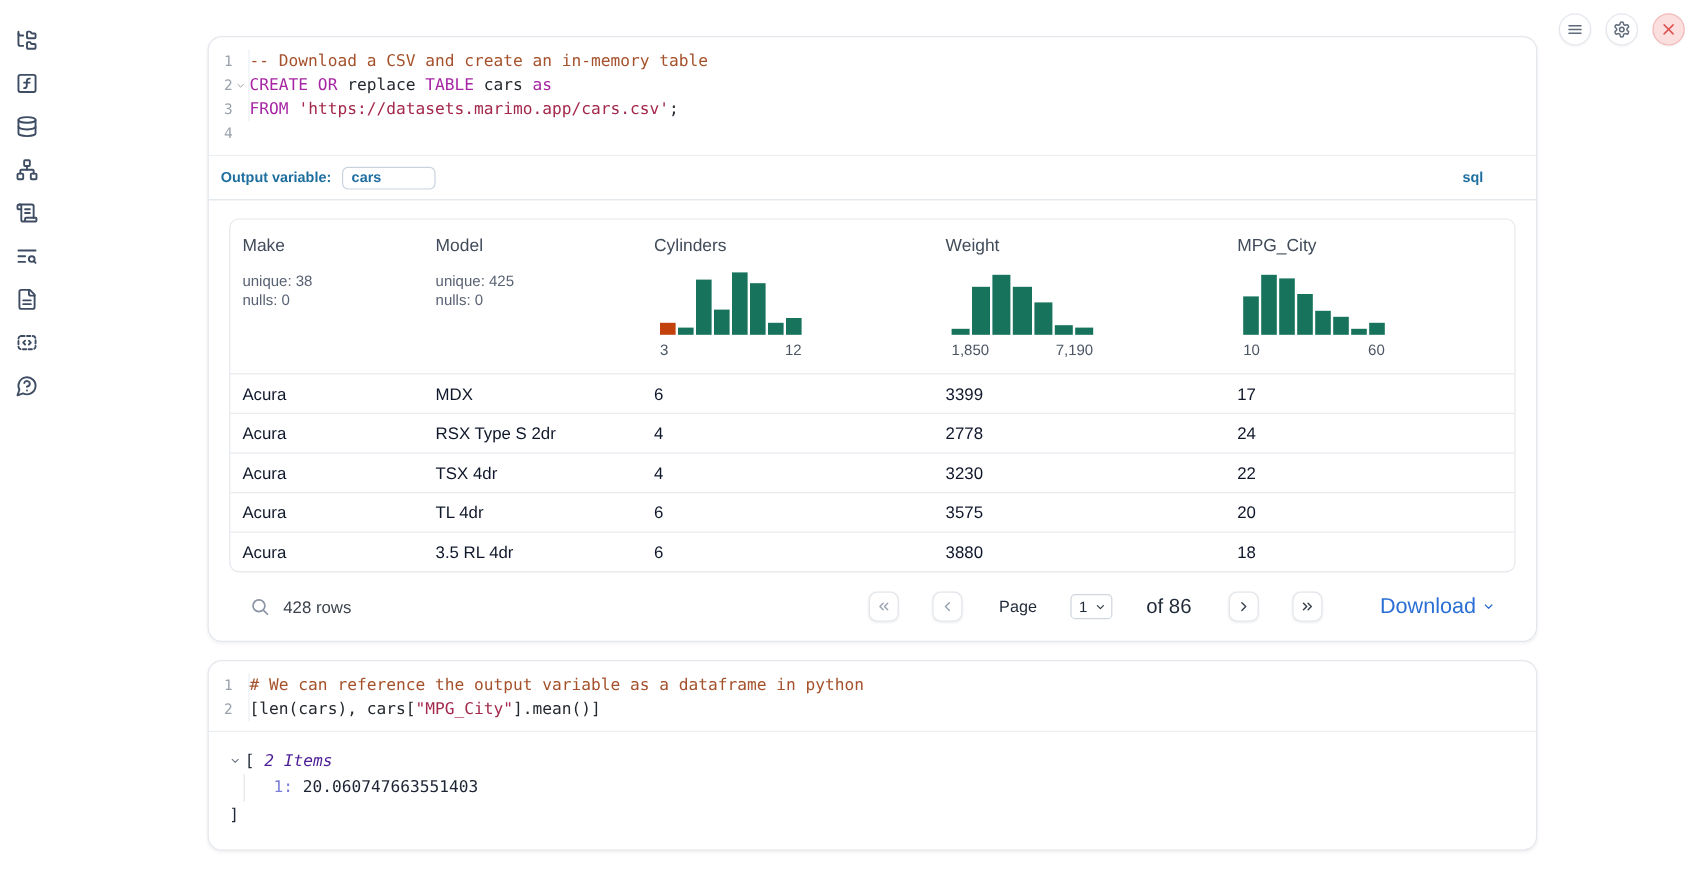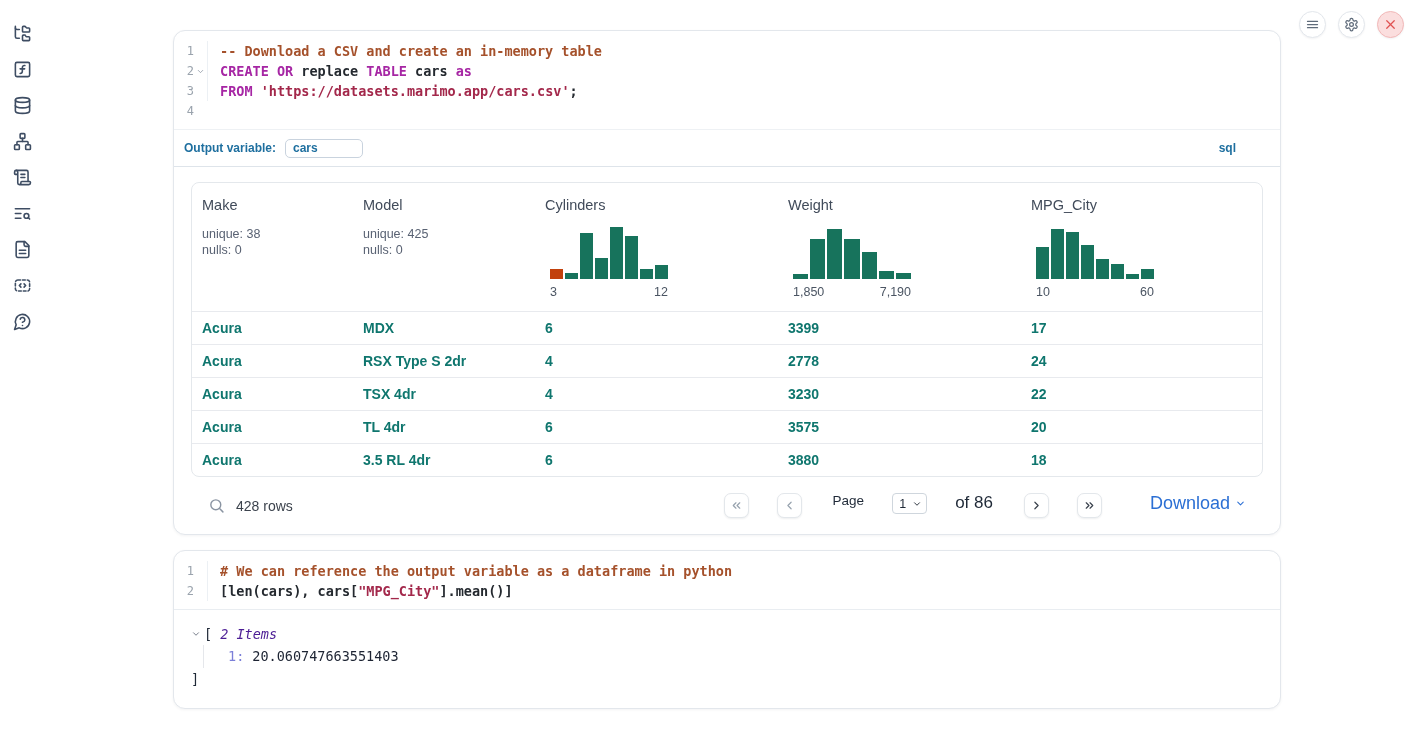--- a/index.html
+++ b/index.html
@@ -36,21 +36,21 @@
     box-shadow:0 1px 3px rgba(16,24,40,.05); overflow:hidden;
   }
   .cell-card + .cell-card { margin-top:15px; }
 
   
   .code-block { padding:10px 0 8px 0; font-family:"DejaVu Sans Mono", monospace; font-size:13.5px; }
   .code-line { display:flex; height:20px; line-height:20px; }
   .gutter { width:20px; flex-shrink:0; text-align:right; color:#9aa3ad; font-size:12px; }
   .fold { width:13px; flex-shrink:0; display:flex; align-items:center; justify-content:center; color:#8a93a0; }
   .fold svg { width:9px; height:9px; stroke:currentColor; fill:none; stroke-width:2; stroke-linecap:round; stroke-linejoin:round; }
-  .code-text { border-left:1px solid #ecf0f4; padding-left:12px; white-space:pre;font-weight:bold; }
+  .code-text { border-left:1px solid #ecf0f4; padding-left:0; white-space:pre; }
   .tok.kw { color:#a626a4; }
   .tok.str { color:#a3284b; }
   .tok.comment { color:#a5512b; }
   .tok.plain { color:#24292f; }
 
   
   .ov-row {
     display:flex; align-items:center; gap:9px; height:38px; padding:0 10px;
     border-top:1px solid #eef1f4; border-bottom:1px solid #dee4ea;
     font-size:12px; font-weight:bold; color:#1e6f9f;
@@ -68,29 +68,29 @@
   .tgrid { display:grid; grid-template-columns:161px 182px 243px 243px 1fr; }
   .thead { padding:15px 0 12px 0; }
   .hcell { padding-left:10px; }
   .col-name { font-size:14.5px; color:#414b5a; line-height:15px; }
   .col-stats { margin-top:13px; font-size:12.5px; color:#596273; line-height:16px; }
   .hist { margin-left:5px; margin-top:14px; }
   .hist-bars { display:flex; align-items:flex-end; gap:2px; height:52px; width:118px; }
   .hist-bar { flex:1; background:#17735c; }
   .hist-bar.orange { background:#c2410c; }
   .hist-labels { display:flex; justify-content:space-between; width:118px; margin-top:6px; font-size:12.5px; color:#4b5563; }
-  .trow { height:33px; align-items:center; border-top:1px solid #e8eaee; font-size:14px; color:#0f766e; cursor:default;font-weight:bold; }
+  .trow { height:33px; align-items:center; border-top:1px solid #e8eaee; font-size:14px; color:#0f172a; cursor:default; }
   .tcell { padding-left:10px; overflow:hidden; white-space:nowrap; }
 
   
   .tfooter { height:57px; display:flex; align-items:center; padding:0 17px; }
   .search-btn { width:17px; height:17px; color:#8a94a2; cursor:pointer; }
   .search-btn svg { width:17px; height:17px; stroke:currentColor; fill:none; stroke-width:2; stroke-linecap:round; stroke-linejoin:round; }
   .rows-count { margin-left:11px; font-size:14px; color:#3c434d; }
-  .pager { margin-left:auto; display:flex; align-items:flex-start;gap:20px; }
+  .pager { margin-left:auto; display:flex; align-items:center;gap:20px; }
   .pg-btn {
     width:25px; height:25px; border-radius:7px; background:#fff;
     border:1px solid #e3e7eb; box-shadow:0 1px 2px rgba(16,24,40,.07);
     display:flex; align-items:center; justify-content:center; cursor:pointer; color:#39414c;
   }
   .pg-btn.disabled { color:#97a2ae; }
   .pg-btn svg { width:13px; height:13px; stroke:currentColor; fill:none; stroke-width:2.2; stroke-linecap:round; stroke-linejoin:round; }
   .pg-btn + .pg-btn { margin-left:8px; }
   .pg-label { margin-left:11px; font-size:13.5px; color:#1f2937; }
   .page-select {

